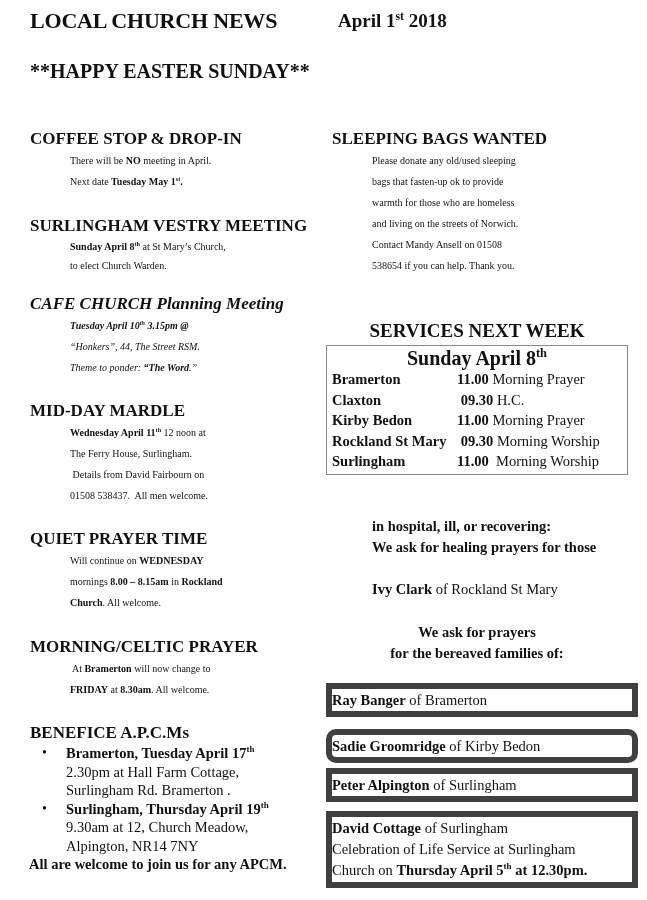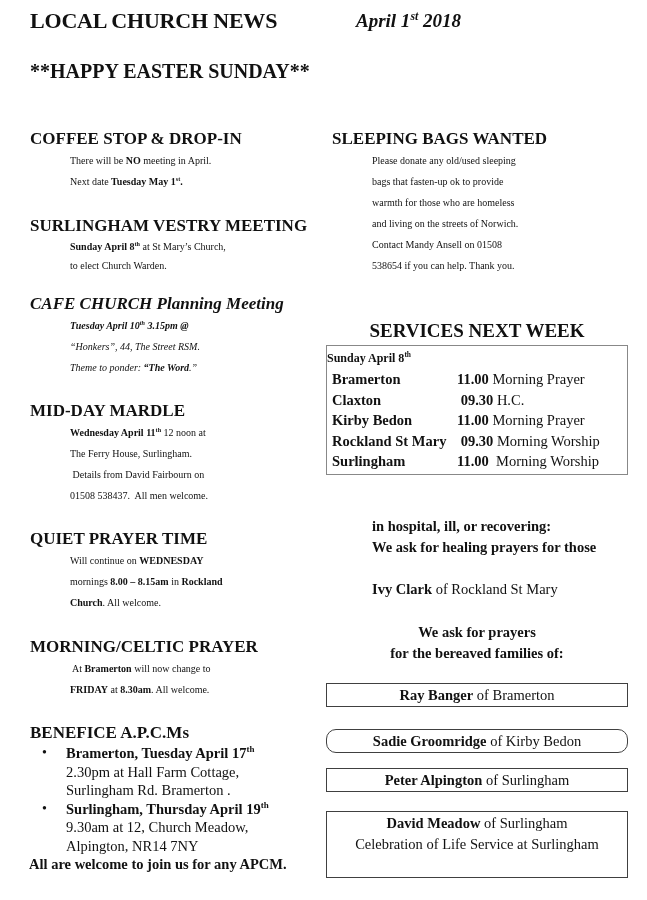--- a/index.html
+++ b/index.html
@@ -2,25 +2,25 @@
 <html><head>
 <meta charset="utf-8">
 <style>
   html, body { margin: 0; padding: 0; background: #ffffff; }
   body { width: 647px; height: 900px; position: relative; overflow: hidden;
          font-family: "Liberation Serif", "DejaVu Serif", serif; color: #111; }
   .abs { position: absolute; }
   .b { font-weight: bold; }
   sup { font-size: 0.62em; line-height: 0; vertical-align: super; }
   .title { left: 30px; top: 8px; font-size: 22px; font-weight: bold; letter-spacing: -0.2px; }
-  .date  { left: 356px; top: 10px; font-size: 19px; font-weight: bold; font-style: italic; }
+  .date  { left: 338px; top: 10px; font-size: 19px; font-weight: bold; }
   .easter { left: 30px; top: 60px; font-size: 20px; font-weight: bold; }
   .h { font-size: 17px; font-weight: bold; line-height: 22px; }
   .p { font-size: 10px; line-height: 21px; }
-  .box { border: 1px solid #404040; text-align: center; font-size: 14.5px; background: #fff; }
+  .box { border: 6px solid #404040; text-align: left; font-size: 14.5px; background: #fff; }
   .svc-table { border-collapse: collapse; font-size: 14.5px; }
   .svc-table td { padding: 0; line-height: 20.5px; white-space: nowrap; }
   ul.apcm { margin: 0; padding: 0 0 0 36px; list-style: none; }
   ul.apcm li { position: relative; font-size: 14.5px; line-height: 18.5px; }
   ul.apcm li::before { content: "•"; position: absolute; left: -24px; top: 0; font-size: 14px; }
 </style>
 </head>
 <body>
 
 <div class="abs title">LOCAL CHURCH NEWS</div>
@@ -103,21 +103,21 @@
     <div>bags that fasten-up ok to provide</div>
     <div>warmth for those who are homeless</div>
     <div>and living on the streets of Norwich.</div>
     <div>Contact Mandy Ansell on 01508</div>
     <div>538654 if you can help. Thank you.</div>
   </div>
 </div>
 
 <div class="abs" style="left:326px; top:320px; width:302px; text-align:center; font-size:19px; font-weight:bold;">SERVICES NEXT WEEK</div>
 <div class="abs" style="left:326px; top:345px; width:300px; height:128px; border:1px solid #888;">
-  <div style="font-size:12px; font-weight:bold; line-height:21px; margin-top:2px;"><span>Sunday April 8</span><sup>th</sup></div>
+  <div style="text-align:center; font-size:20px; font-weight:bold; line-height:21px; margin-top:2px;"><span>Sunday April 8</span><sup>th</sup></div>
   <table class="svc-table" style="margin-left:5px;">
     <tbody>
         <tr>
           <td class="b" style="width:125px;">Bramerton</td>
           <td style="white-space:pre;"><b>11.00</b><span> Morning Prayer</span></td>
         </tr>
     <tr>
           <td class="b">Claxton</td>
           <td style="white-space:pre;"><b> 09.30</b><span> H.C.</span></td>
         </tr>
@@ -145,15 +145,16 @@
 
 <div class="abs b" style="left:326px; top:622px; width:302px; text-align:center; font-size:14.5px; line-height:21px;">
   <div>We ask for prayers</div>
   <div>for the bereaved families of:</div>
 </div>
 
 <div class="abs box" style="left:326px; top:683px; width:300px; height:22px; line-height:22px;"><b>Ray Banger</b><span> of Bramerton</span></div>
 <div class="abs box" style="left:326px; top:729px; width:300px; height:22px; line-height:22px;border-radius:10px;"><b>Sadie Groomridge</b><span> of Kirby Bedon</span></div>
 <div class="abs box" style="left:326px; top:768px; width:300px; height:22px; line-height:22px;"><b>Peter Alpington</b><span> of Surlingham</span></div>
 <div class="abs box" style="left:326px; top:811px; width:300px; height:64px; line-height:21px; padding-top:1px;">
-  <div><b>David Meadow</b><span> of Surlingham</span></div>
+  <div><b>David Cottage</b><span> of Surlingham</span></div>
   <div>Celebration of Life Service at Surlingham</div>
+  <div><span>Church on </span><b>Thursday April 5</b><sup class="b">th</sup><b> at 12.30pm.</b></div>
 </div>
 
 </body></html>

